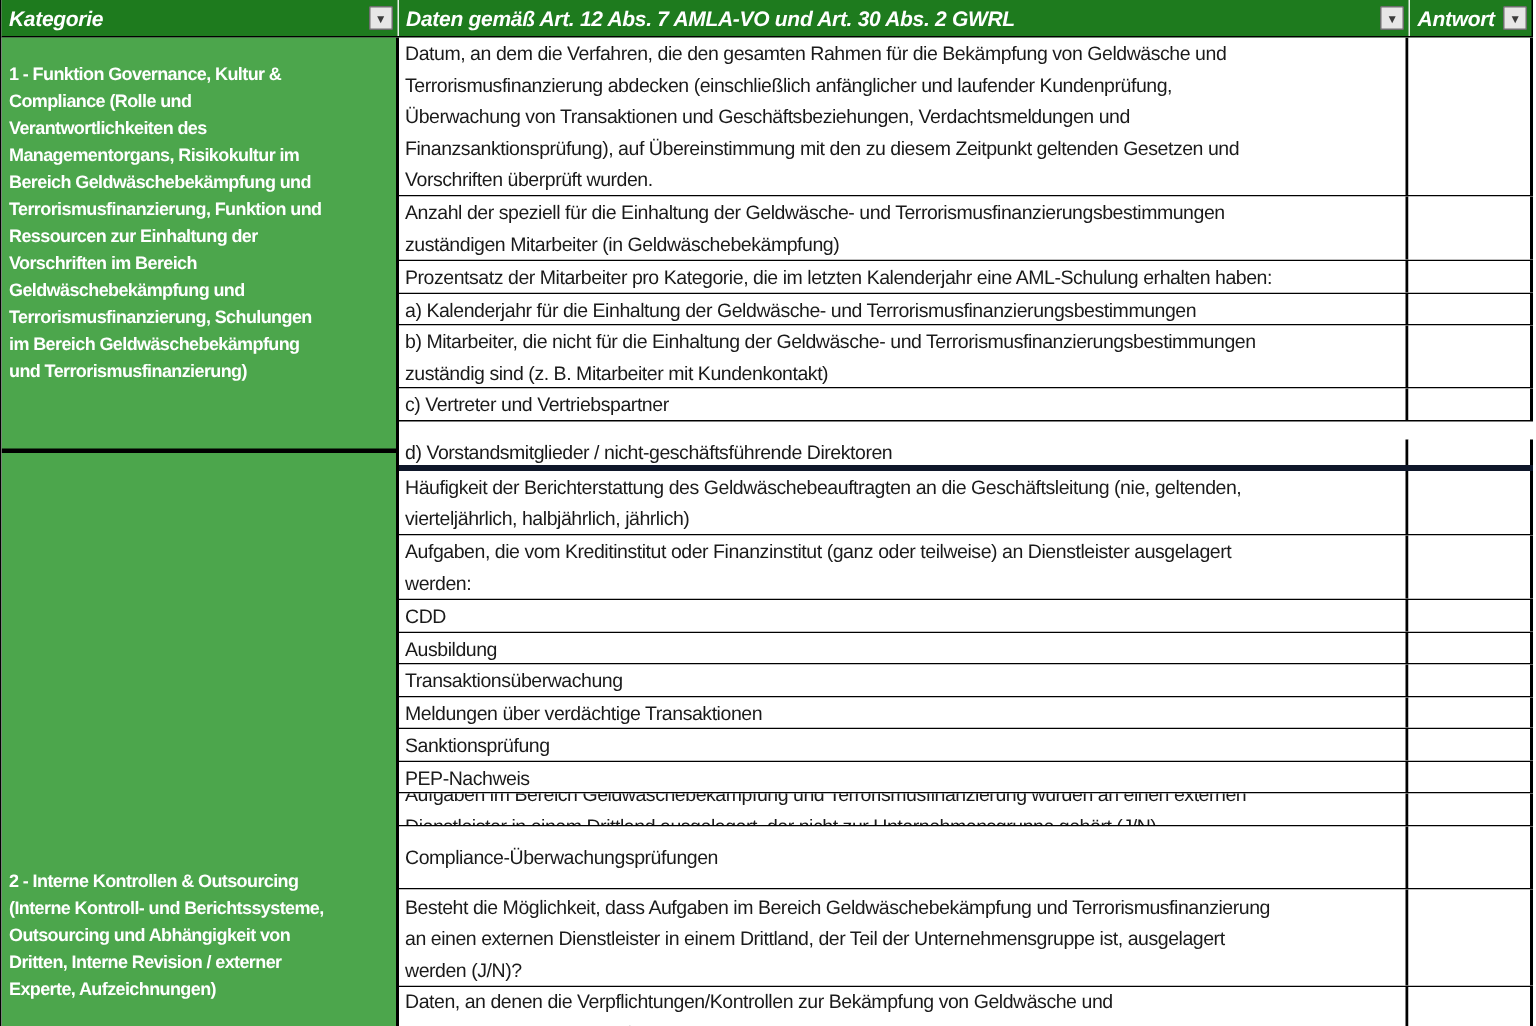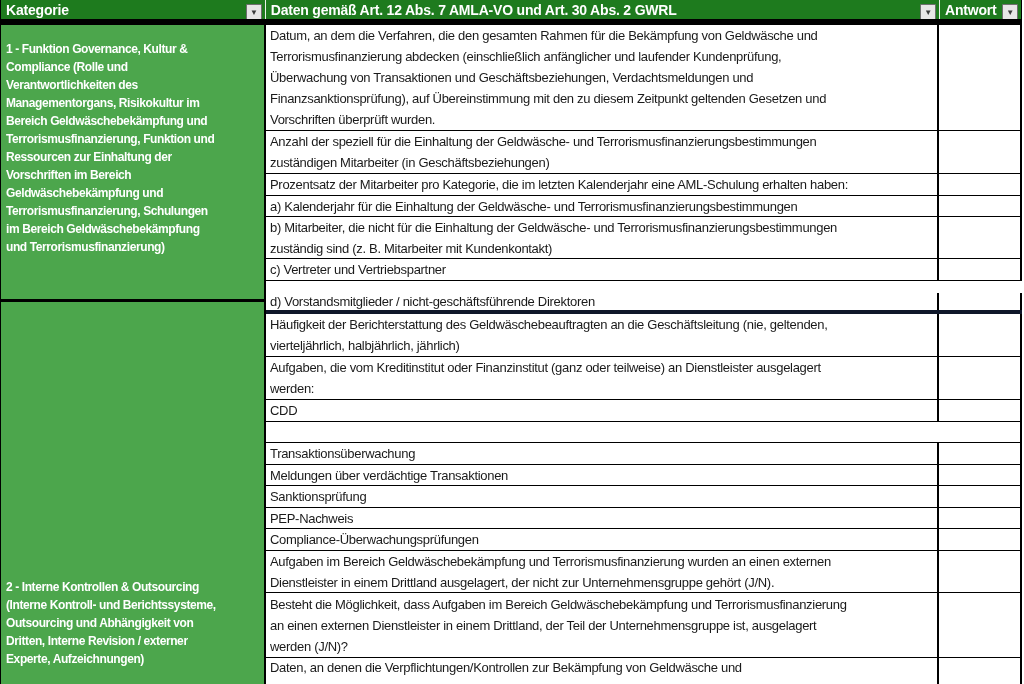--- a/index.html
+++ b/index.html
@@ -3,21 +3,21 @@
 <meta charset="utf-8">
 <style>
   * { margin:0; padding:0; box-sizing:border-box; }
   html,body { background:#ffffff; }
   body { font-family:"Liberation Sans", sans-serif; }
   .sheet {
     width:1022px; height:684px; overflow:hidden;
     border-left:1px solid #000; position:relative; background:#fff;
   }
   
-  .hdr { display:flex; height:25px; background:#1E7B1E; border-bottom:6px solid #000000; }
+  .hdr { display:flex; height:25px; background:#1E7B1E; border-bottom:1px solid #000000;font-style:italic; }
   .hdr-cell {
     position:relative; display:flex; align-items:center;
     color:#fff; font-weight:bold; font-size:14px; letter-spacing:-0.2px;
     border-right:1px solid #e9f2e9; background:#1E7B1E;
     padding-left:5px; overflow:hidden;
   }
   .hdr-cell.c1 { width:265px; }
   .hdr-cell.c2 { width:675px; }
   .hdr-cell.c3 { width:82px; border-right:1px solid #000; }
   .filter-btn {
@@ -103,21 +103,21 @@
         <div class="row">
           <div class="q-cell">Datum, an dem die Verfahren, die den gesamten Rahmen für die Bekämpfung von Geldwäsche und
 Terrorismusfinanzierung abdecken (einschließlich anfänglicher und laufender Kundenprüfung,
 Überwachung von Transaktionen und Geschäftsbeziehungen, Verdachtsmeldungen und
 Finanzsanktionsprüfung), auf Übereinstimmung mit den zu diesem Zeitpunkt geltenden Gesetzen und
 Vorschriften überprüft wurden.</div>
           <div class="a-cell"></div>
         </div>
         <div class="row">
           <div class="q-cell">Anzahl der speziell für die Einhaltung der Geldwäsche- und Terrorismusfinanzierungsbestimmungen
-zuständigen Mitarbeiter (in Geschäftsbeziehungen)</div>
+zuständigen Mitarbeiter (in Geldwäschebekämpfung)</div>
           <div class="a-cell"></div>
         </div>
         <div class="row">
           <div class="q-cell">Prozentsatz der Mitarbeiter pro Kategorie, die im letzten Kalenderjahr eine AML-Schulung erhalten haben:</div>
           <div class="a-cell"></div>
         </div>
         <div class="row">
           <div class="q-cell">a) Kalenderjahr für die Einhaltung der Geldwäsche- und Terrorismusfinanzierungsbestimmungen</div>
           <div class="a-cell"></div>
         </div>
@@ -142,45 +142,46 @@
         <div class="row">
           <div class="q-cell">Aufgaben, die vom Kreditinstitut oder Finanzinstitut (ganz oder teilweise) an Dienstleister ausgelagert
 werden:</div>
           <div class="a-cell"></div>
         </div>
         <div class="row">
           <div class="q-cell">CDD</div>
           <div class="a-cell"></div>
         </div>
         <div class="row">
+          <div class="q-cell">Ausbildung</div>
           <div class="a-cell"></div>
         </div>
         <div class="row">
           <div class="q-cell">Transaktionsüberwachung</div>
           <div class="a-cell"></div>
         </div>
         <div class="row">
           <div class="q-cell">Meldungen über verdächtige Transaktionen</div>
           <div class="a-cell"></div>
         </div>
         <div class="row">
           <div class="q-cell">Sanktionsprüfung</div>
           <div class="a-cell"></div>
         </div>
         <div class="row">
           <div class="q-cell">PEP-Nachweis</div>
           <div class="a-cell"></div>
         </div>
         <div class="row">
-          <div class="q-cell">Compliance-Überwachungsprüfungen</div>
+          <div class="q-cell">Aufgaben im Bereich Geldwäschebekämpfung und Terrorismusfinanzierung wurden an einen externen
+Dienstleister in einem Drittland ausgelagert, der nicht zur Unternehmensgruppe gehört (J/N).</div>
           <div class="a-cell"></div>
         </div>
         <div class="row">
-          <div class="q-cell">Aufgaben im Bereich Geldwäschebekämpfung und Terrorismusfinanzierung wurden an einen externen
-Dienstleister in einem Drittland ausgelagert, der nicht zur Unternehmensgruppe gehört (J/N).</div>
+          <div class="q-cell">Compliance-Überwachungsprüfungen</div>
           <div class="a-cell"></div>
         </div>
         <div class="row">
           <div class="q-cell">Besteht die Möglichkeit, dass Aufgaben im Bereich Geldwäschebekämpfung und Terrorismusfinanzierung
 an einen externen Dienstleister in einem Drittland, der Teil der Unternehmensgruppe ist, ausgelagert
 werden (J/N)?</div>
           <div class="a-cell"></div>
         </div>
         <div class="row">
           <div class="q-cell">Daten, an denen die Verpflichtungen/Kontrollen zur Bekämpfung von Geldwäsche und

